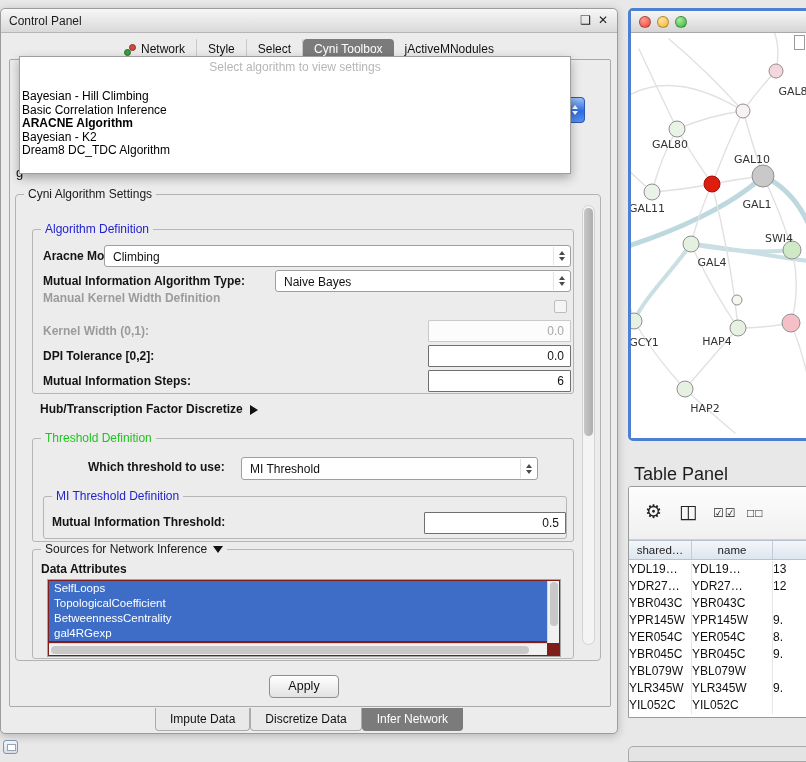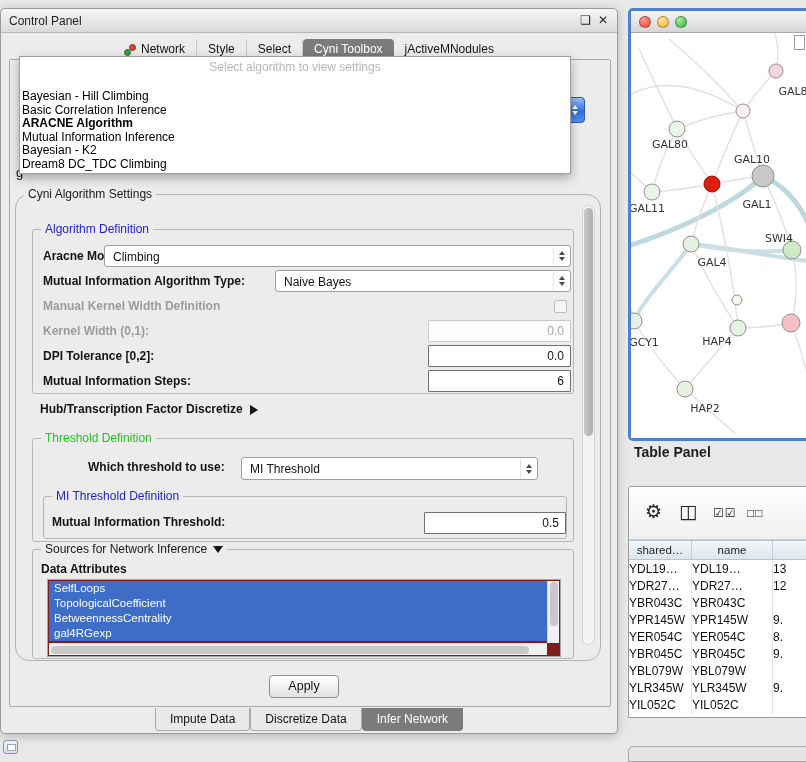--- a/index.html
+++ b/index.html
@@ -38,21 +38,21 @@
 
   
   #popup{position:absolute;left:18px;top:47px;width:552px;height:118px;background:#fff;border:1px solid #9e9e9e;
     box-shadow:0 4px 10px rgba(0,0,0,.3);z-index:10;}
   .p-placeholder{height:20px;line-height:20px;text-align:center;color:#b6b6b6;font-size:12px;}
   .p-gap{height:13px;}
   .pitem{height:13.5px;line-height:13.5px;font-size:12px;padding-left:2px;color:#000;white-space:nowrap;}
   .pitem.psel{font-weight:bold;}
 
   
-  #settings{position:absolute;left:14px;top:185px;width:586px;height:467px;border:1px solid #b2b2b2;border-radius:14px;}
+  #settings{position:absolute;left:14px;top:185px;width:586px;height:467px;border:1px solid #b2b2b2;border-radius:4px;}
   .legend{position:absolute;top:-8px;left:8px;background:#ececec;padding:0 4px;font-size:12px;color:#1a1a1a;white-space:nowrap;}
   .legend.blue{color:#2323cd;}
   .legend.green{color:#1ec41e;}
   .group{position:absolute;border:1px solid #b6b6b6;border-radius:3px;}
   .lbl{position:absolute;font-size:12px;font-weight:bold;color:#141414;white-space:nowrap;line-height:14px;}
   .lbl.dis{color:#9b9b9b;}
   .plain{font-weight:normal;}
 
   .combo{position:absolute;height:22px;background:#fff;border:1px solid #9f9f9f;border-radius:3px;}
   .combo-text{position:absolute;left:8px;top:4px;font-size:12px;color:#111;white-space:nowrap;}
@@ -94,21 +94,21 @@
   .light{position:absolute;top:5px;width:12px;height:12px;border-radius:50%;border:1px solid rgba(0,0,0,.3);}
   .light.red{left:8px;background:radial-gradient(circle at 35% 30%,#ff9a92,#ef4438);}
   .light.yellow{left:26px;background:radial-gradient(circle at 35% 30%,#ffe29a,#f5b52e);}
   .light.green{left:44px;background:radial-gradient(circle at 35% 30%,#a8ec9a,#2fb53a);}
   .net-content{position:absolute;left:0;top:22px;right:0;bottom:0;background:#fff;overflow:hidden;}
   .net-content svg{position:absolute;left:0;top:0;}
   .nlabel{font-family:"DejaVu Sans",sans-serif;font-size:11px;fill:#333;}
   .mini-box{position:absolute;left:163px;top:2px;width:11px;height:15px;background:#fff;border:1px solid #9a9a9a;}
 
   
-  #tp-label{position:absolute;left:634px;top:444px;font-size:14px;color:#1d1d1d;font-weight:bold;}
+  #tp-label{position:absolute;left:634px;top:464px;font-size:18px;color:#1d1d1d;}
   #table-panel{position:absolute;left:628px;top:486px;width:200px;height:232px;background:#fff;border:1px solid #9b9b9b;border-radius:3px 0 0 0;overflow:hidden;}
   .tp-toolbar{position:absolute;left:0;top:0;right:0;height:53px;background:linear-gradient(#fdfdfd,#f0f0f0);border-bottom:1px solid #cfcfcf;}
   .tico{position:absolute;color:#222;}
   .tico.gear{left:16px;top:13px;font-size:19px;}
   .tico.cols{left:50px;top:13px;font-size:19px;}
   .tico.small{top:19px;font-size:12px;letter-spacing:1px;}
   .tp-header{position:absolute;left:0;top:53px;right:0;height:20px;display:flex;
     background:linear-gradient(#f3f7fb,#dde5ee);border-top:1px solid #bac3cd;border-bottom:1px solid #bac3cd;}
   .th{display:flex;align-items:center;justify-content:center;font-size:11.5px;color:#222;border-right:1px solid #c3ccd6;overflow:hidden;white-space:nowrap;}
   .tp-body{position:absolute;left:0;top:74px;right:0;bottom:0;background:#fff;}
@@ -163,23 +163,22 @@
     </div>
     <span id="frag-g">g</span>
 
     <div id="popup">
       <div class="p-placeholder">Select algorithm to view settings</div>
       <div class="p-gap"></div>
       <div>
           <div class="pitem">Bayesian - Hill Climbing</div>
           <div class="pitem">Basic Correlation Inference</div>
           <div class="pitem psel">ARACNE Algorithm</div>
-          <div class="pitem">Mutual Information Inference</div>
           <div class="pitem">Bayesian - K2</div>
-          <div class="pitem">Dream8 DC_TDC Climbing</div>
+          <div class="pitem">Dream8 DC_TDC Algorithm</div>
         </div>
     </div>
 
     <div id="settings">
       <span class="legend">Cyni Algorithm Settings</span>
 
       <div class="group" style="left:16px;top:34px;width:542px;height:165px;">
         <span class="legend blue">Algorithm Definition</span>
 
         <span class="lbl" style="left:10px;top:19px;">Aracne Mode:</span>
@@ -193,21 +192,21 @@
 
         <span class="lbl" style="left:10px;top:44px;">Mutual Information Algorithm Type:</span>
         <div class="combo" style="left:242px;top:40px;width:296px;">
           <span class="combo-text">Naive Bayes</span>
           <span class="combo-btn">
               <span class="t-up"></span>
               <span class="t-dn"></span>
             </span>
         </div>
 
-        <span class="lbl dis" style="left:10px;top:69px;">Manual Kernel Width Definition</span>
+        <span class="lbl dis" style="left:10px;top:61px;">Manual Kernel Width Definition</span>
         <span class="chk" style="left:521px;top:70px;"></span>
 
         <span class="lbl dis" style="left:10px;top:94px;">Kernel Width (0,1):</span>
         <input class="field dis" style="left: 395px; top: 90px; width: 143px;" value="0.0">
 
         <span class="lbl" style="left:10px;top:119px;">DPI Tolerance [0,2]:</span>
         <input class="field" style="left: 395px; top: 115px; width: 143px;" value="0.0">
 
         <span class="lbl" style="left:10px;top:144px;">Mutual Information Steps:</span>
         <input class="field" style="left: 395px; top: 140px; width: 143px;" value="6">

